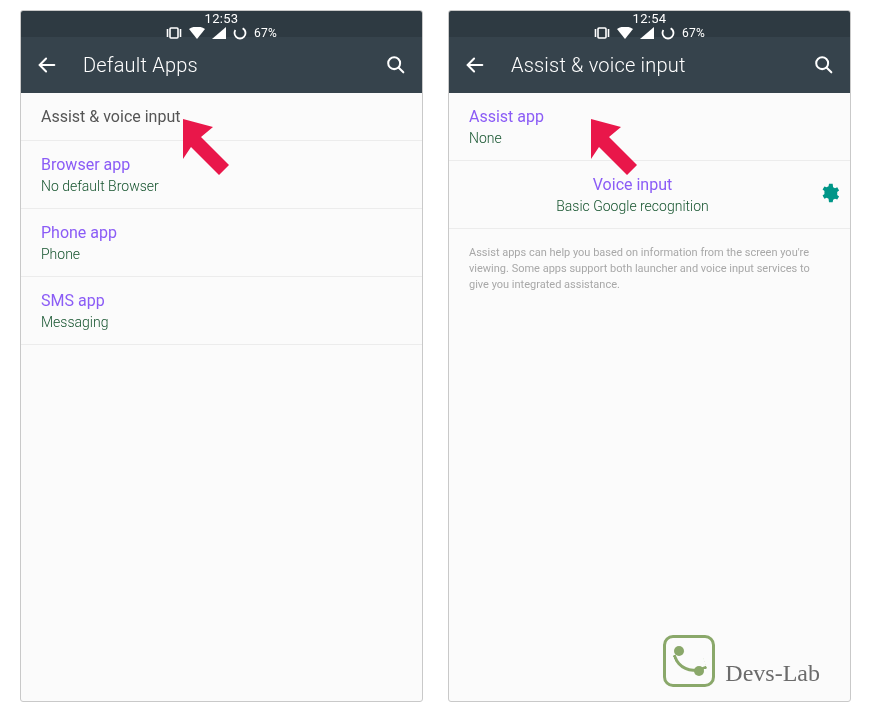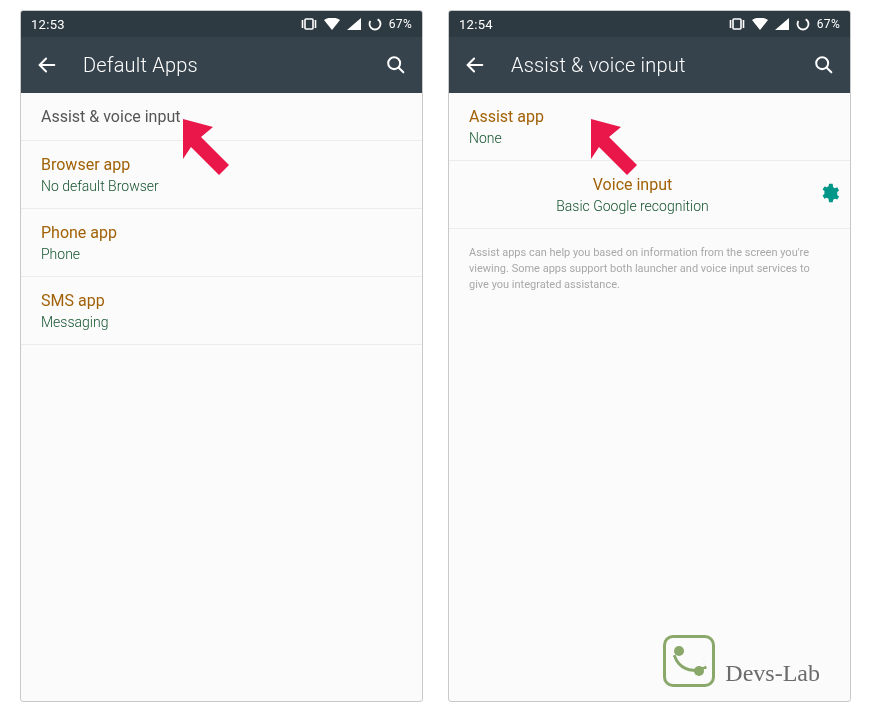--- a/index.html
+++ b/index.html
@@ -24,20 +24,21 @@
     height: 26px;
     background: #2e3a42;
     color: #fff;
     display: flex;
     align-items: center;
     justify-content: space-between;
     padding: 0 10px;
     font-size: 13px;
     font-weight: 400;
     letter-spacing: .3px;
+    flex-direction: column;
   }
   .status-right { display: flex; align-items: center; gap: 7px; }
   .status-right svg { display: block; }
   .batt-txt { font-size: 12px; }
 
   
   .actionbar {
     height: 56px;
     background: #36434c;
     color: #ffffff;
@@ -56,21 +57,21 @@
   .iconbtn svg { display: block; }
 
   
   .list { background: #fbfbfb; }
   .row {
     padding: 14px 20px 14px 20px;
     border-bottom: 1px solid #ececec;
   }
   .row .primary {
     font-size: 16px;
-    color: #a16207;
+    color: #8b5cf6;
     font-weight: 400;
   }
   .row .secondary {
     font-size: 14px;
     color: #14532d;
     margin-top: 4px;
     font-weight: 300;
   }
   .row.single .primary { color: #555; }
 

